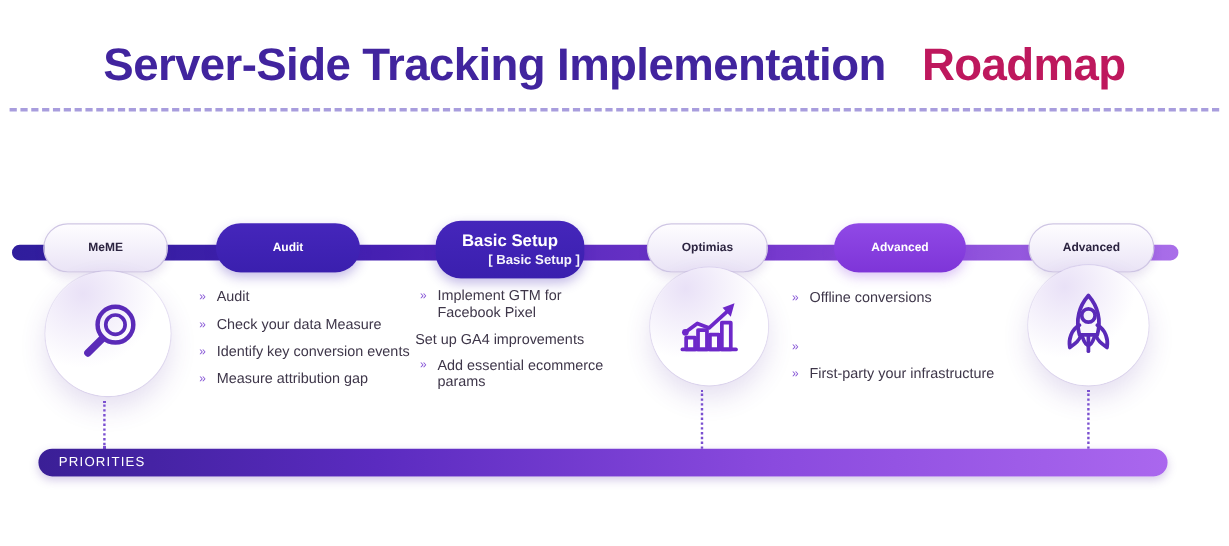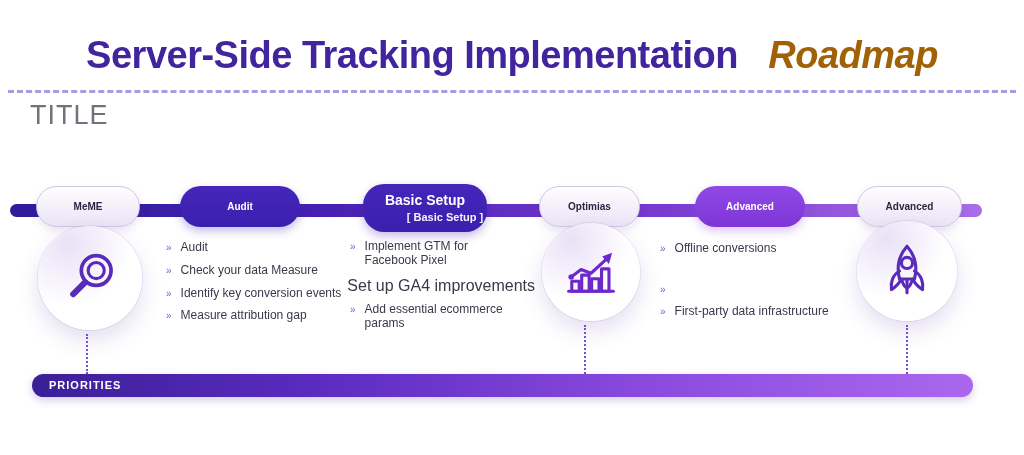--- a/index.html
+++ b/index.html
@@ -2,21 +2,21 @@
 <html><head>
 <meta charset="utf-8">
 <style>
   html,body{margin:0;padding:0;background:#ffffff;}
   #stage{position:relative;width:1024px;height:455px;background:#ffffff;overflow:hidden;
          font-family:"Liberation Sans",sans-serif;}
 
   
   .main-title{position:absolute;top:34px;left:0;width:100%;text-align:center;
       font-size:38px;font-weight:800;letter-spacing:-0.5px;color:#41249e;white-space:nowrap;}
-  .main-title .accent{color:#a16207;font-style:italic;}
+  .main-title .accent{color:#be185d;}
   .divider{position:absolute;top:90px;left:8px;right:8px;border-top:3px dashed #a89ddd;}
   .section-label{position:absolute;top:100px;left:30px;font-size:27px;color:#73727a;
       letter-spacing:1px;font-weight:400;}
 
   
   .timeline-bar{position:absolute;top:204px;left:10px;width:972px;height:13px;border-radius:7px;
       background:linear-gradient(90deg,#2f1d9c 0%,#4620b2 32%,#7a3bd0 68%,#a96ee9 100%);}
 
   
   .pill{position:absolute;top:186px;height:41px;border-radius:21px;display:flex;
@@ -46,49 +46,48 @@
   #circle-6{left:857px;top:221px;width:100px;height:100px;}
   .stage-circle svg{width:62px;height:62px;}
 
   
   .blist{position:absolute;margin:0;padding:0;list-style:none;font-size:12px;
       color:#3e3649;line-height:1.15;}
   .blist li{margin-bottom:9px;display:flex;}
   .blist .marker{color:#8655d6;font-size:10px;margin-right:9px;line-height:1.3;flex:none;}
   #list-audit{left:166px;top:241px;width:180px;}
   #list-setup{left:350px;top:240px;width:185px;}
-  #list-setup .note{margin:0 0 8px -4px;font-size:16px;color:#3e3649;text-align:right;}
+  #list-setup .note{margin:0 0 8px -4px;font-size:12px;color:#3e3649;}
   #list-advanced{left:660px;top:242px;width:210px;}
   #list-advanced li:first-child{margin-bottom:27px;}
 
   
   .connector{position:absolute;width:0;border-left:2px dotted #7a4fd0;}
   #conn-1{left:86px;top:334px;height:40px;}
   #conn-4{left:584px;top:325px;height:49px;}
   #conn-6{left:906px;top:325px;height:49px;}
 
   
   .footer-bar{position:absolute;top:374px;left:32px;width:941px;height:23px;border-radius:12px;
       background:linear-gradient(90deg,#3a1f96 0%,#5b2bc0 30%,#8a4ade 65%,#aa67ee 100%);
       box-shadow:0 3px 8px rgba(80,40,160,0.25);}
   .footer-bar .label{position:absolute;left:17px;top:0;height:23px;line-height:23px;
-      color:#ffffff;font-size:11px;font-weight:700;letter-spacing:1px;}
+      color:#ffffff;font-size:11px;font-weight:400;letter-spacing:1px;}
 </style>
 </head>
 <body>
 
 <div id="stage">
 
   <div class="main-title">
     <span>Server-Side Tracking Implementation</span>
     <span>&nbsp;</span>
     <span class="accent">Roadmap</span>
   </div>
   <div class="divider"></div>
-  <div class="section-label">TITLE</div>
 
   <div class="timeline-bar"></div>
 
   <div id="pill-1" class="pill light">
     <span>MeME</span>
   </div>
   <div id="pill-2" class="pill dark">
     <span>Audit</span>
   </div>
   <div id="pill-3" class="pill dark">
@@ -183,21 +182,21 @@
   <ul id="list-advanced" class="blist">
     <li>
         <span class="marker">»</span>
         <span>Offline conversions</span>
       </li>
     <li>
         <span class="marker">»</span>
       </li>
     <li>
         <span class="marker">»</span>
-        <span>First-party data infrastructure</span>
+        <span>First-party your infrastructure</span>
       </li>
   </ul>
 
   <div id="conn-1" class="connector"></div>
   <div id="conn-4" class="connector"></div>
   <div id="conn-6" class="connector"></div>
 
   <div class="footer-bar">
     <span class="label">PRIORITIES</span>
   </div>

